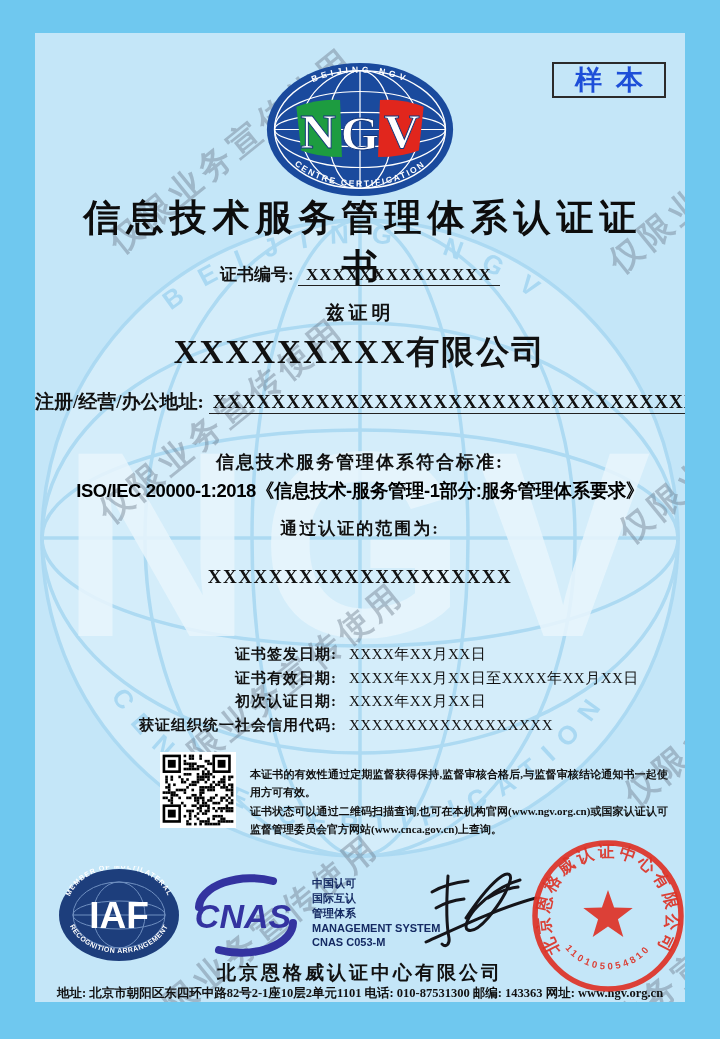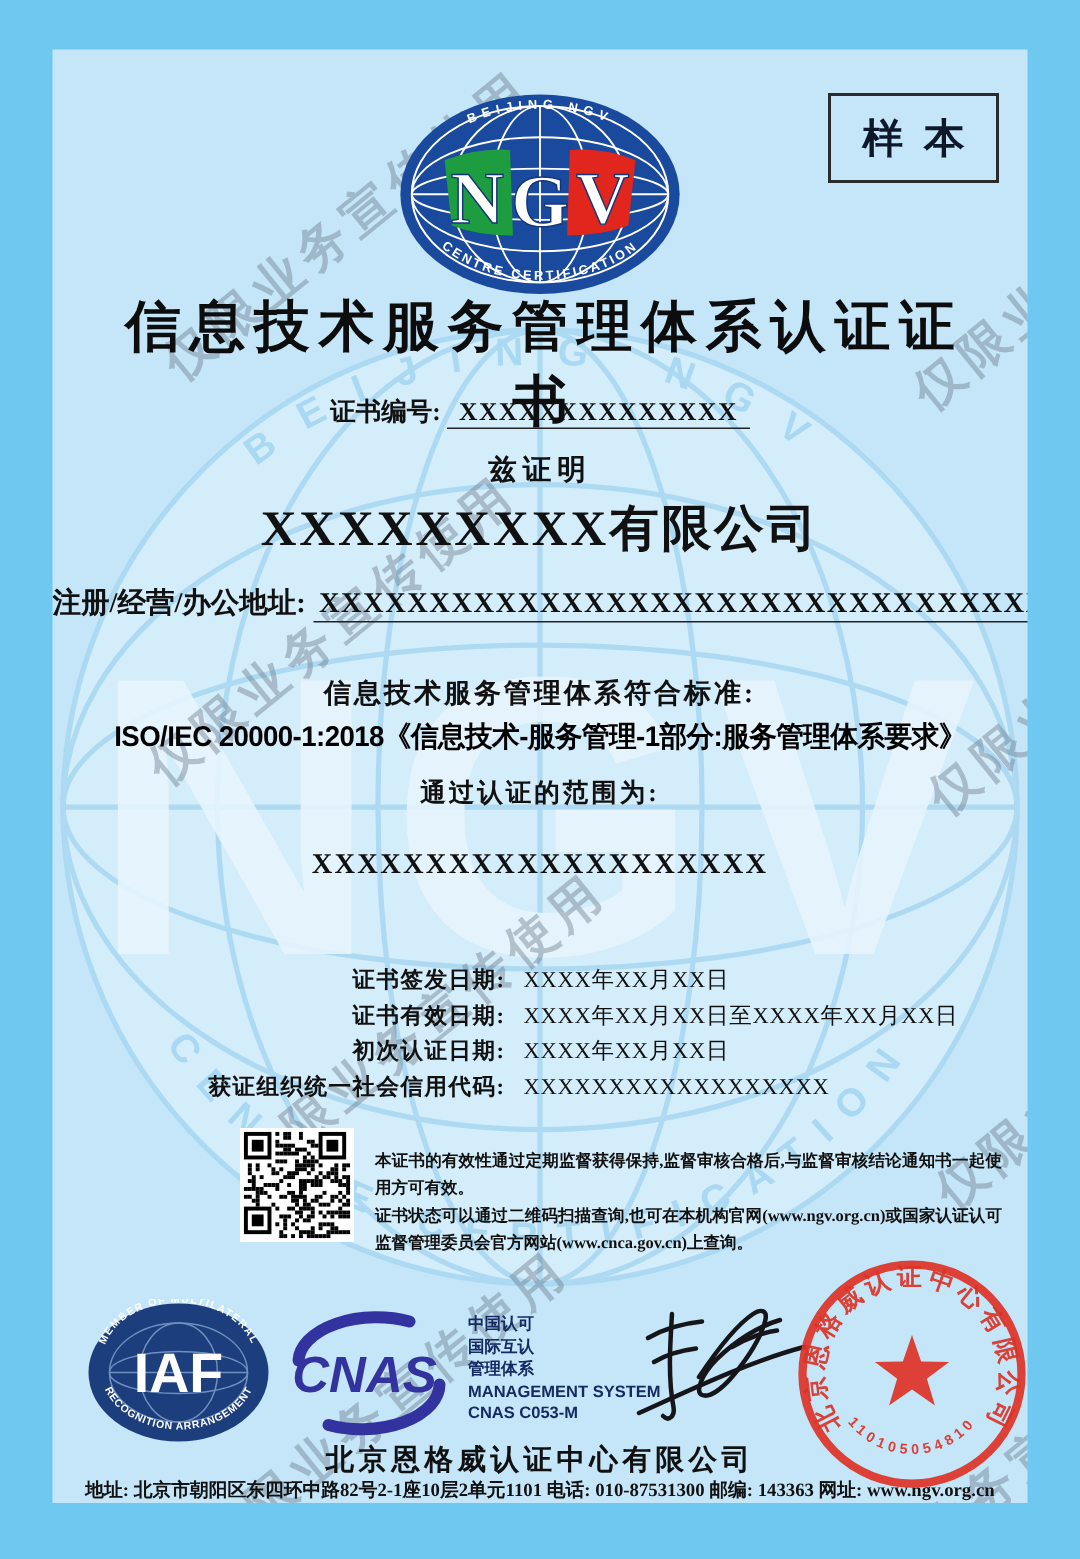--- a/index.html
+++ b/index.html
@@ -9,23 +9,23 @@
   .cert { position:absolute; left:35px; top:33px; width:650px; height:969px; background:#c4e6f8; overflow:hidden; }
 
   
   .globe-layer { position:absolute; left:-10px; top:165px; z-index:0; }
   .wm { position:absolute; z-index:1; white-space:nowrap; font-family:"Liberation Sans","DejaVu Sans",sans-serif;
         font-size:33px; font-weight:bold; letter-spacing:5px; color:rgba(105,120,135,0.42);
         transform:rotate(-39deg); transform-origin:center; }
   .content { position:absolute; z-index:2; }
 
   .ngv-logo { position:absolute; left:230px; top:28px; width:190px; height:137px; }
-  .sample-box { position:absolute; left:517px; top:29px; width:114px; height:60px; border:2.5px solid #2b2b2b;
+  .sample-box { position:absolute; left:517px; top:29px; width:114px; height:36px; border:2.5px solid #2b2b2b;
         display:flex; align-items:center; justify-content:center; font-size:27px; font-weight:bold;
-        letter-spacing:14px; text-indent:14px; color:#0f172a; }
+        letter-spacing:14px; text-indent:14px; color:#1d4ed8; }
 
   .title { position:absolute; left:0; top:160px; width:568px; text-align:center; font-size:37px;
         font-weight:bold; letter-spacing:6px; color:#0d0d0d;margin-left:44px; }
 
   .line-row { position:absolute; width:650px; text-align:center; white-space:nowrap; }
   .certno { top:230px; font-size:17px; font-weight:bold; }
   .certno .val { font-weight:bold; letter-spacing:1px; border-bottom:1.5px solid #222; padding:0 8px 1px; }
   .attest { top:267px; font-size:19px; font-weight:bold; letter-spacing:4px; }
   .company { top:297px; font-size:33px; font-weight:bold; letter-spacing:2px; }
   .addr { top:356px; font-size:19px; font-weight:bold; }

